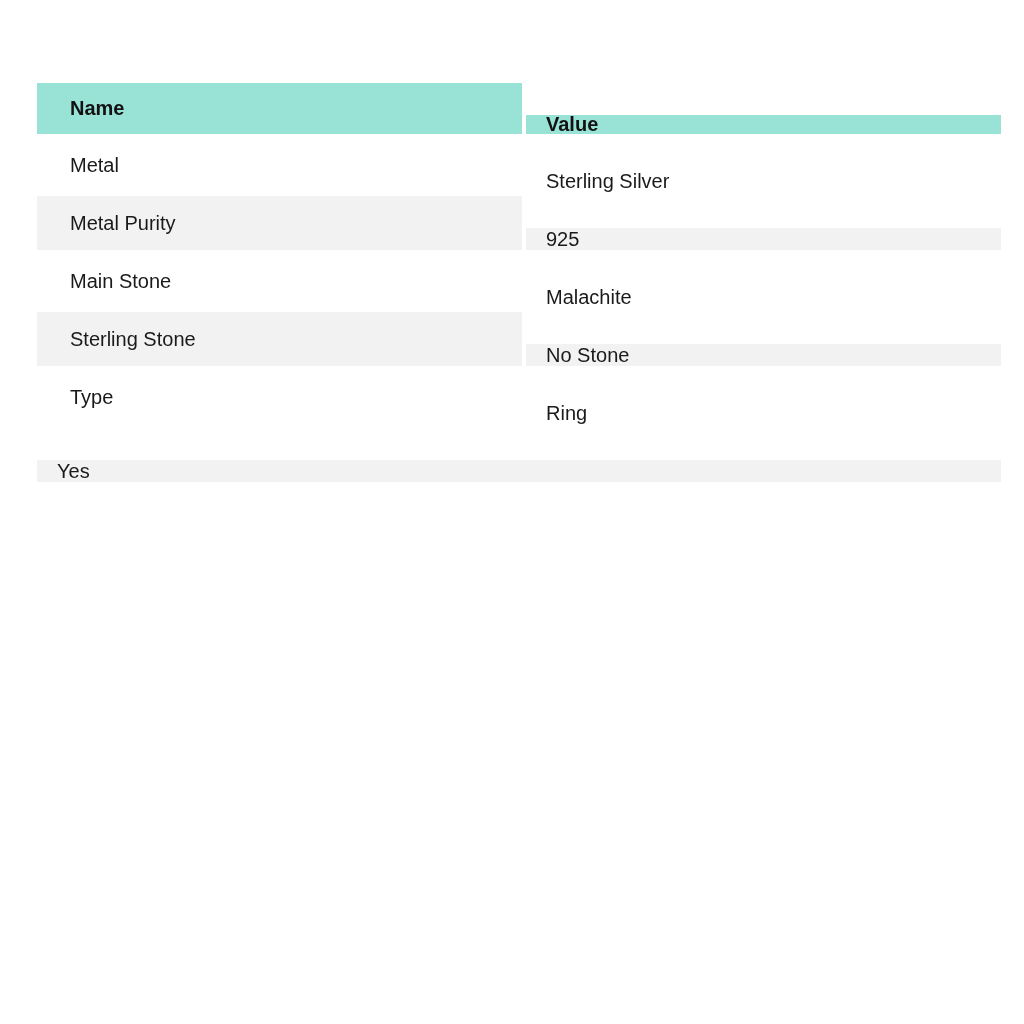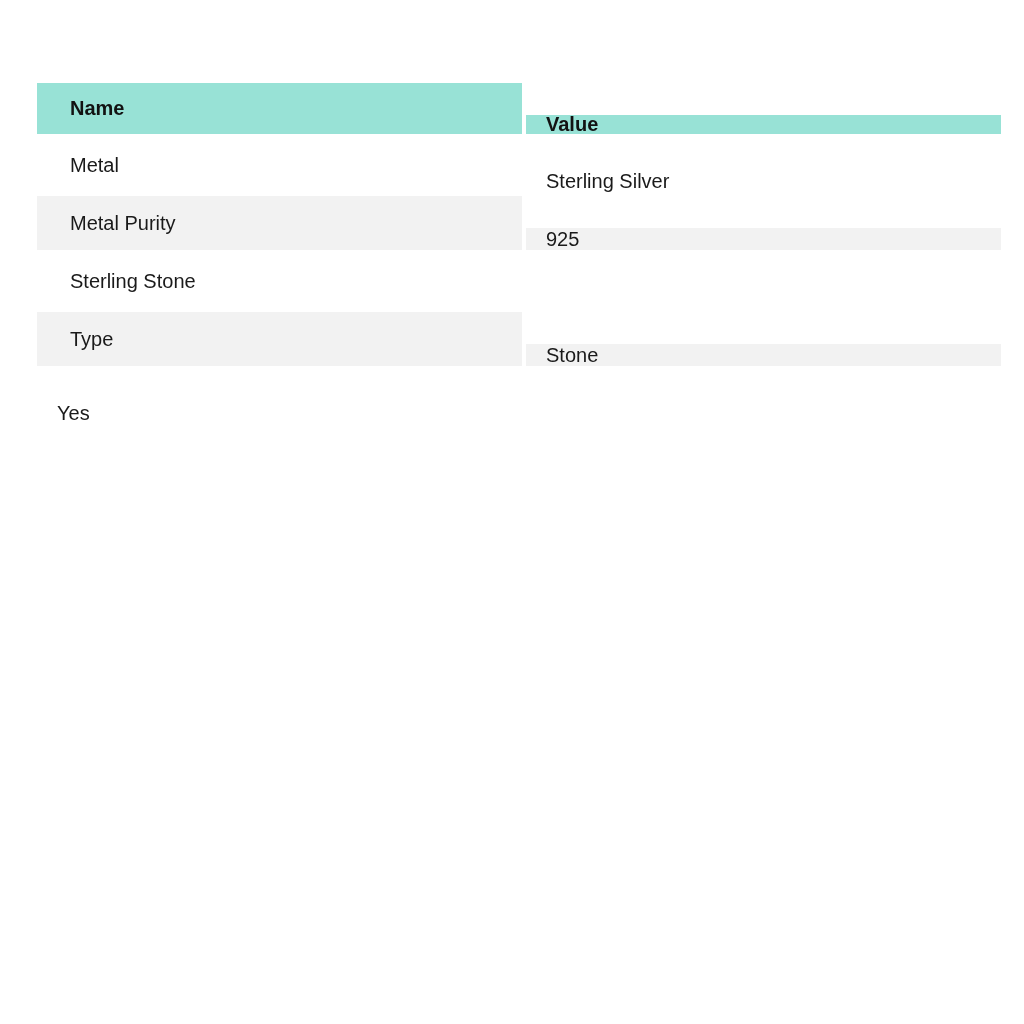--- a/index.html
+++ b/index.html
@@ -93,29 +93,34 @@
     <div class="row body">
       <div class="cell c1">Metal</div>
       <div class="cell c2">Sterling Silver</div>
     </div>
 
     <div class="row body">
       <div class="cell c1">Metal Purity</div>
       <div class="cell c2">925</div>
     </div>
 
+    <div class="row body">
+      <div class="cell c1">Main Stone</div>
+      <div class="cell c2">Malachite</div>
+    </div>
 
     <div class="row body">
       <div class="cell c1">Sterling Stone</div>
+      <div class="cell c2">No Stone</div>
     </div>
 
 
     <div class="row body">
       <div class="cell c1">Type</div>
-      <div class="cell c2">Stone</div>
+      <div class="cell c2">Ring</div>
     </div>
 
     <div class="row body">
       <div class="cell c2">Yes</div>
     </div>
 
   </div>
 </div>
 
 </body></html>

